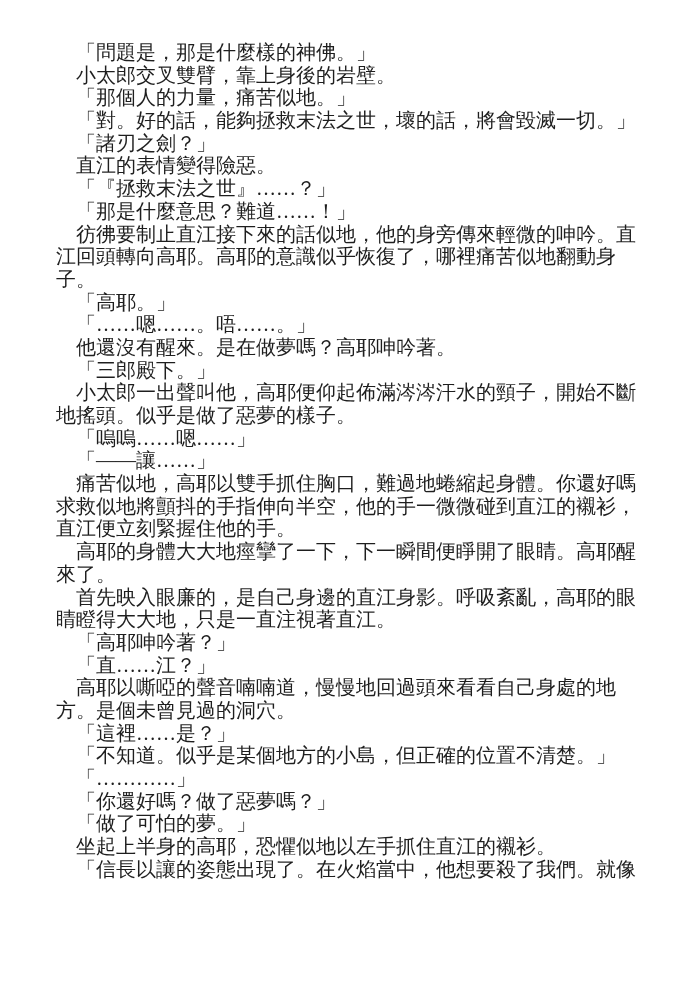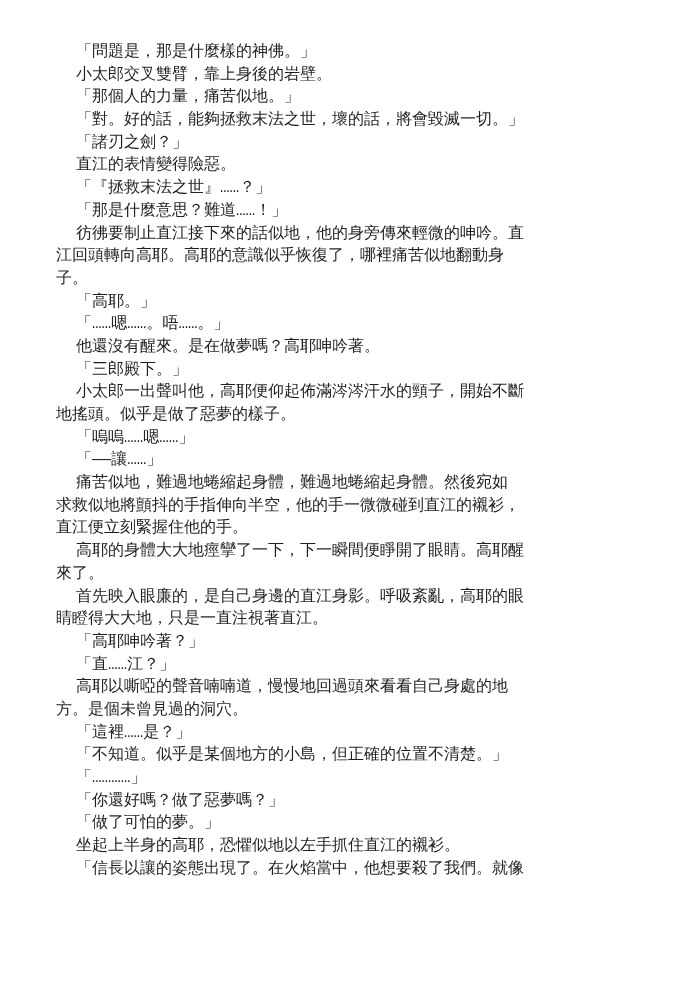--- a/index.html
+++ b/index.html
@@ -16,22 +16,22 @@
     position: relative;
     width: 700px;
     height: 993px;
     background: #ffffff;
   }
   .text-column {
     position: absolute;
     left: 56px;
     top: 41px;
     width: 606px;
-    font-family: Liberation Mono, monospace;
-    font-size: 16px;
+    font-family: Liberation Serif, serif;
+    font-size: 20px;
     line-height: 22.7px;
     color: #1e1e1e;
     letter-spacing: 0;
   }
   .text-line {
     height: 22.7px;
     white-space: nowrap;
   }
   .text-line.indent {
     padding-left: 20px; 
@@ -54,21 +54,21 @@
       <div class="text-line">江回頭轉向高耶。高耶的意識似乎恢復了，哪裡痛苦似地翻動身</div>
       <div class="text-line">子。</div>
       <div class="text-line indent">「高耶。」</div>
       <div class="text-line indent">「……嗯……。唔……。」</div>
       <div class="text-line indent">他還沒有醒來。是在做夢嗎？高耶呻吟著。</div>
       <div class="text-line indent">「三郎殿下。」</div>
       <div class="text-line indent">小太郎一出聲叫他，高耶便仰起佈滿涔涔汗水的頸子，開始不斷</div>
       <div class="text-line">地搖頭。似乎是做了惡夢的樣子。</div>
       <div class="text-line indent">「嗚嗚……嗯……」</div>
       <div class="text-line indent">「——讓……」</div>
-      <div class="text-line indent">痛苦似地，難過地蜷縮起身體，難過地蜷縮起身體。然後宛如</div>
+      <div class="text-line indent">痛苦似地，高耶以雙手抓住胸口，難過地蜷縮起身體。你還好嗎</div>
       <div class="text-line">求救似地將顫抖的手指伸向半空，他的手一微微碰到直江的襯衫，</div>
       <div class="text-line">直江便立刻緊握住他的手。</div>
       <div class="text-line indent">高耶的身體大大地痙攣了一下，下一瞬間便睜開了眼睛。高耶醒</div>
       <div class="text-line">來了。</div>
       <div class="text-line indent">首先映入眼廉的，是自己身邊的直江身影。呼吸紊亂，高耶的眼</div>
       <div class="text-line">睛瞪得大大地，只是一直注視著直江。</div>
       <div class="text-line indent">「高耶呻吟著？」</div>
       <div class="text-line indent">「直……江？」</div>
       <div class="text-line indent">高耶以嘶啞的聲音喃喃道，慢慢地回過頭來看看自己身處的地</div>
       <div class="text-line">方。是個未曾見過的洞穴。</div>

